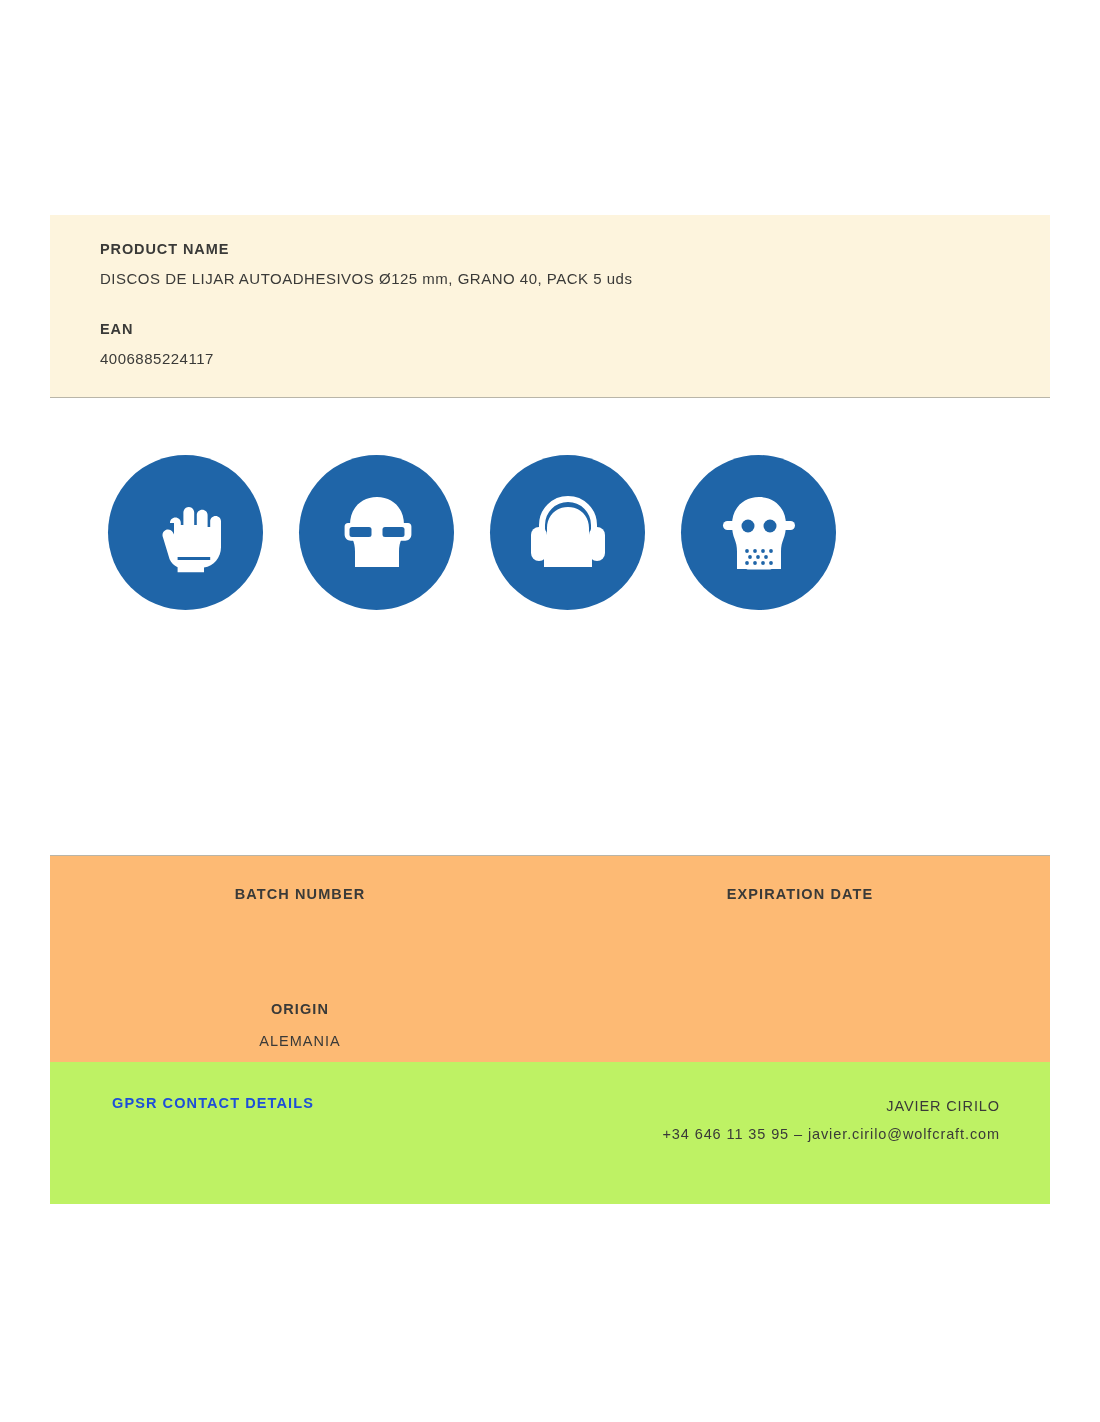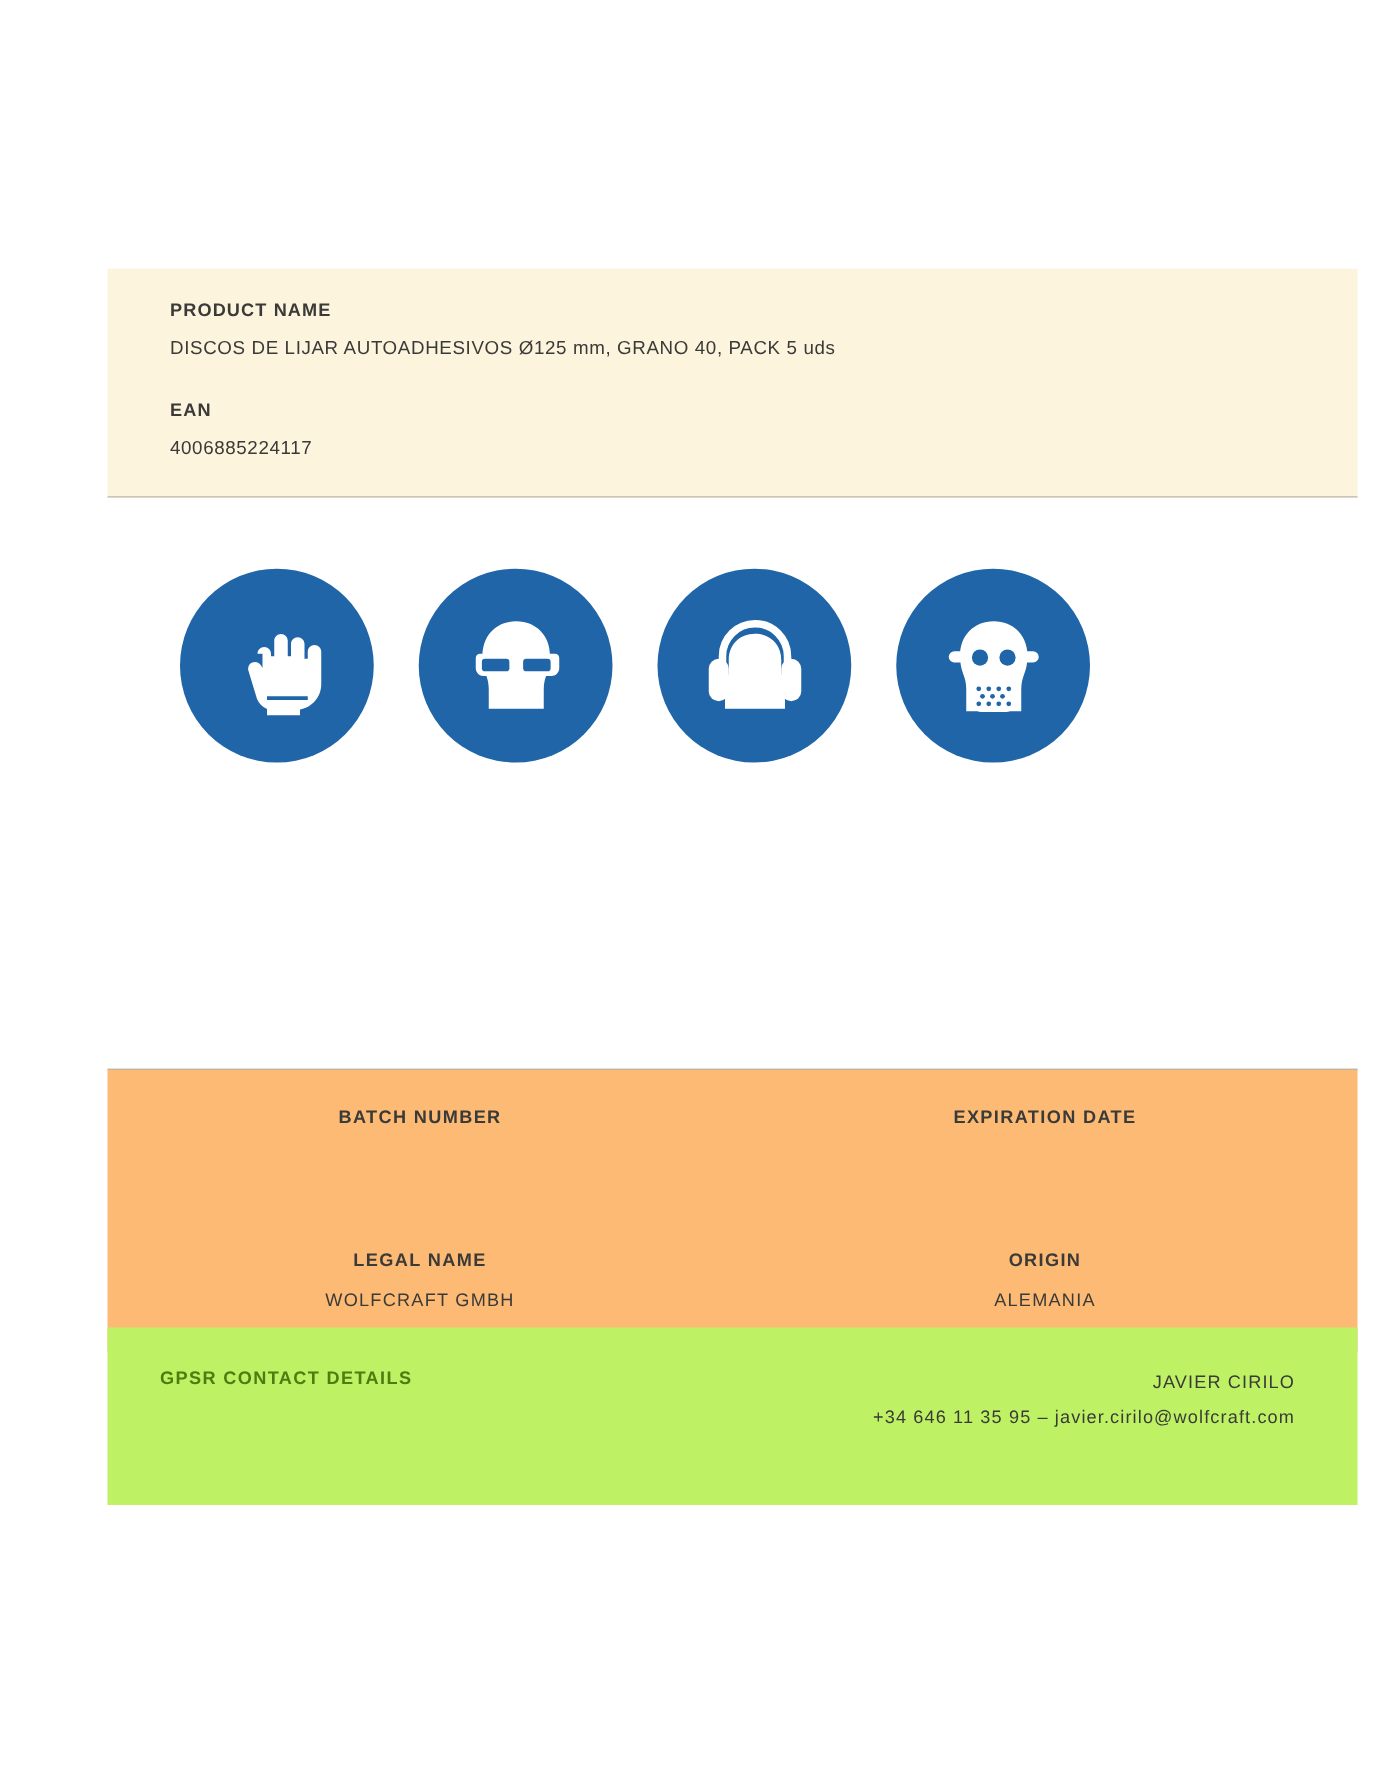--- a/index.html
+++ b/index.html
@@ -15,21 +15,20 @@
     position: relative;
     overflow: hidden;
   }
 
   .page {
     position: absolute;
     left: 0; top: 0;
     width: 1048px;
     height: 1422px;
     background: #ffffff;
-    margin-left: 36px;
   }
 
   
   .product-block {
     position: absolute;
     left: 50px;
     top: 215px;
     width: 1000px;
     background: #fdf4dd;
     border-bottom: 1px solid #b9b5a8;
@@ -119,26 +118,26 @@
     left: 50px;
     top: 1062px;
     width: 1000px;
     height: 142px;
     background: #bef264;
     box-sizing: border-box;
     padding: 30px 50px 0 50px;
   }
   .gpsr-label {
     position: absolute;
-    left: 92px;
+    left: 112px;
     top: 1095px;
     font-size: 14.5px;
     font-weight: bold;
     letter-spacing: 1.1px;
-    color: #4d7c0f;
+    color: #1d4ed8;
   }
   .gpsr-lines {
     text-align: right;
     font-size: 14.5px;
     letter-spacing: 0.9px;
     color: #3a3a38;
     line-height: 28px;
   }
 </style>
 </head>
@@ -244,24 +243,20 @@
         <p class="meta-label">BATCH NUMBER</p>
         <p class="meta-value"></p>
       </div>
       <div class="meta-col">
         <p class="meta-label">EXPIRATION DATE</p>
         <p class="meta-value"></p>
       </div>
     </div>
     <div class="meta-grid meta-row-2">
       <div class="meta-col">
-        <p class="meta-label">LEGAL NAME</p>
-        <p class="meta-value">WOLFCRAFT GMBH</p>
-      </div>
-      <div class="meta-col">
         <p class="meta-label">ORIGIN</p>
         <p class="meta-value">ALEMANIA</p>
       </div>
     </div>
   </div>
 
   <div class="gpsr-block">
     <div class="gpsr-lines">
       <div>JAVIER CIRILO</div>
       <div>+34 646 11 35 95 – javier.cirilo@wolfcraft.com</div>

